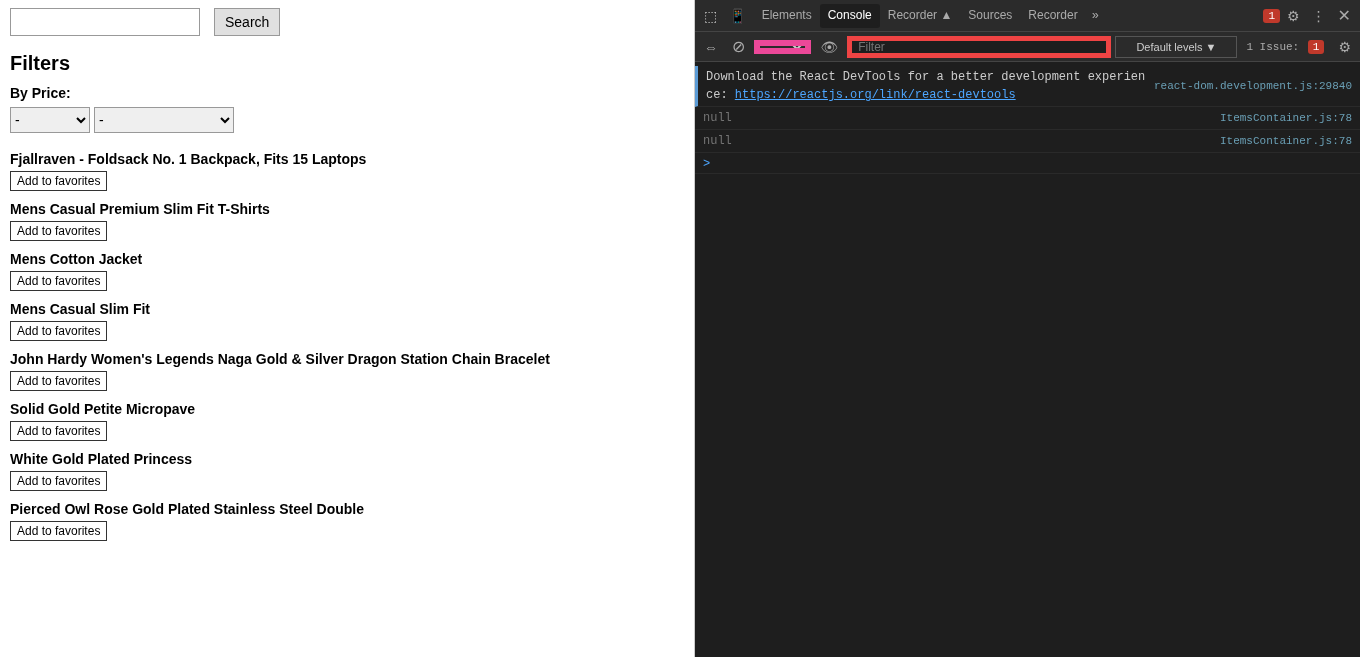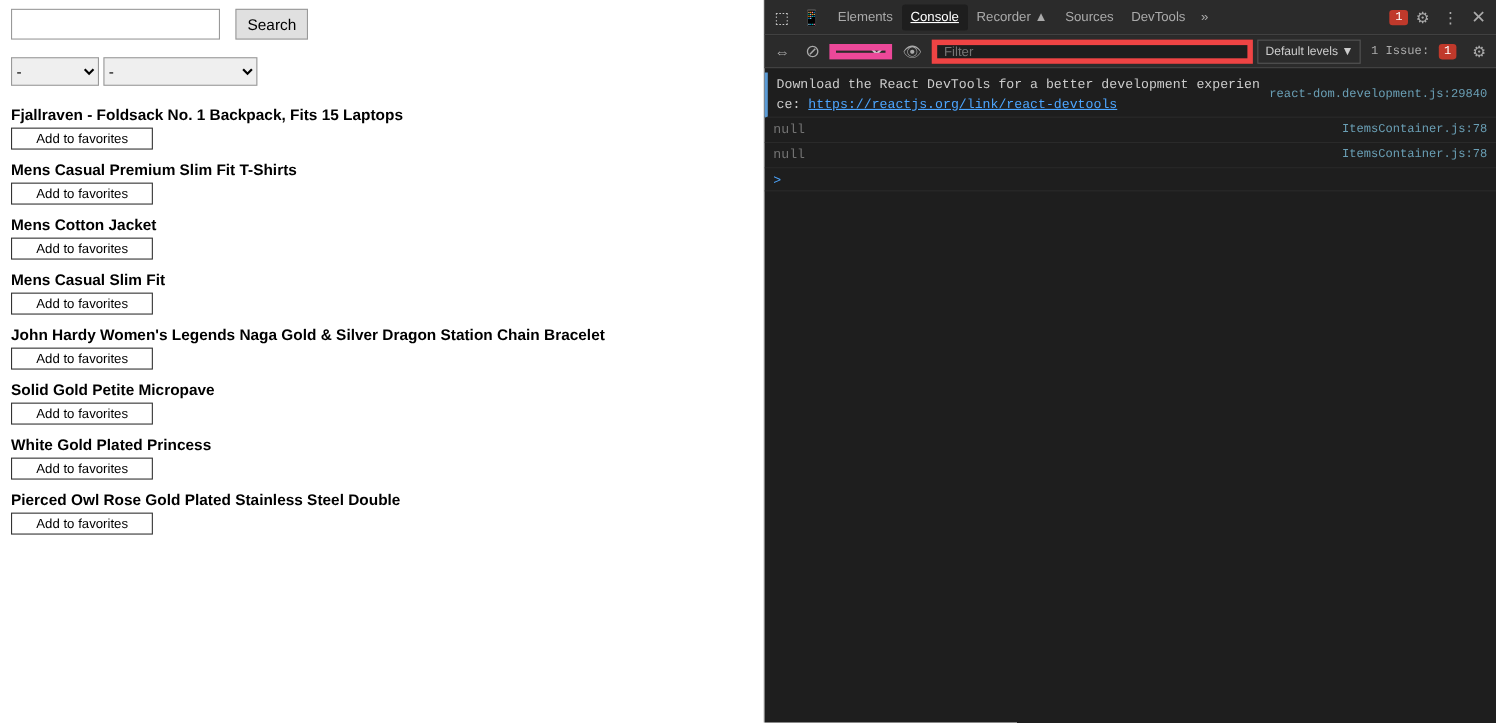--- a/index.html
+++ b/index.html
@@ -63,21 +63,21 @@
     
     .product-name {
       font-size: 14px;
       font-weight: bold;
       margin-top: 4px;
       margin-bottom: 4px;
     }
     .add-to-fav-btn {
       border: 1px solid #333;
       background: #fff;
-      padding: 2px 22px;
+      padding: 2px 6px;
       font-size: 12px;
       cursor: pointer;
       margin-bottom: 6px;
     }
 
     
     #devtools-panel {
       width: 665px;
       height: 657px;
       background: #1e1e1e;
@@ -114,21 +114,20 @@
       color: #aaa;
       font-size: 12px;
       cursor: pointer;
       padding: 4px 8px;
       border-radius: 3px;
     }
     .dt-tab.active {
       background: #1e1e1e;
       color: #fff;
       border-bottom: 2px solid #1e1e1e;
-      text-decoration: underline;
     }
     .dt-more {
       color: #aaa;
       font-size: 12px;
       padding: 4px 4px;
       cursor: pointer;
     }
     .dt-issue-badge {
       background: #c0392b;
       color: #fff;
@@ -206,21 +205,21 @@
       height: 22px;
       flex: 1;
       padding: 0 6px;
     }
     .dt-levels-btn {
       background: none;
       border: 1px solid #555;
       color: #ccc;
       font-size: 11px;
       height: 22px;
-      padding: 0 6px;
+      padding: 0 20px;
       cursor: pointer;
       white-space: nowrap;
     }
     .dt-issue-count {
       background: none;
       border: none;
       color: #aaa;
       font-size: 11px;
       cursor: pointer;
       padding: 2px 5px;
@@ -295,40 +294,42 @@
 <body>
 
 <div id="app-panel">
 
   <div class="search-area">
     <input class="search-input" type="text" placeholder="" style="">
     <button class="search-button">Search</button>
   </div>
 
   <div>
-
+    <div class="filters-title">Filters</div>
+
+    <div class="filter-label">By Price:</div>
     <select class="filter-select">
       <option>-</option>
     </select>
 
     <select class="filter-select filter-select-wide">
       <option>-</option>
     </select>
   </div>
 
   <div id="product-list"><div class="product-name">Fjallraven - Foldsack No. 1 Backpack, Fits 15 Laptops</div><button class="add-to-fav-btn">Add to favorites</button><div class="product-name">Mens Casual Premium Slim Fit T-Shirts</div><button class="add-to-fav-btn">Add to favorites</button><div class="product-name">Mens Cotton Jacket</div><button class="add-to-fav-btn">Add to favorites</button><div class="product-name">Mens Casual Slim Fit</div><button class="add-to-fav-btn">Add to favorites</button><div class="product-name">John Hardy Women's Legends Naga Gold &amp; Silver Dragon Station Chain Bracelet</div><button class="add-to-fav-btn">Add to favorites</button><div class="product-name">Solid Gold Petite Micropave</div><button class="add-to-fav-btn">Add to favorites</button><div class="product-name">White Gold Plated Princess</div><button class="add-to-fav-btn">Add to favorites</button><div class="product-name">Pierced Owl Rose Gold Plated Stainless Steel Double</div><button class="add-to-fav-btn">Add to favorites</button></div>
 
 </div>
 
 <div id="devtools-panel">
 
   <div class="devtools-topbar">
     <button class="dt-icon-btn">⬚</button>
     <button class="dt-icon-btn">📱</button>
-    <div id="dt-tabs"><button class="dt-tab">Elements</button><button class="dt-tab active">Console</button><button class="dt-tab">Recorder ▲</button><button class="dt-tab">Sources</button><button class="dt-tab">DevTools</button></div>
+    <div id="dt-tabs"><button class="dt-tab">Elements</button><button class="dt-tab active">Console</button><button class="dt-tab">Recorder ▲</button><button class="dt-tab">Sources</button><button class="dt-tab">Recorder</button></div>
     <span class="dt-more">»</span>
     <div class="dt-spacer"></div>
     <span class="dt-issue-badge">1</span>
     <button class="dt-gear-btn">⚙</button>
     <button class="dt-gear-btn">⋮</button>
     <button class="dt-close-btn">✕</button>
   </div>
 
   <div class="devtools-secondbar">
     <button class="dt-frame-icon">⇔</button>

